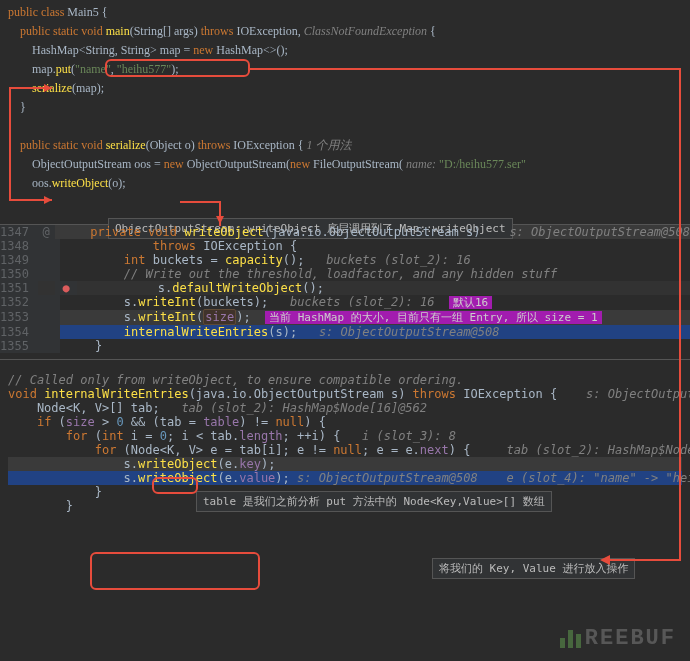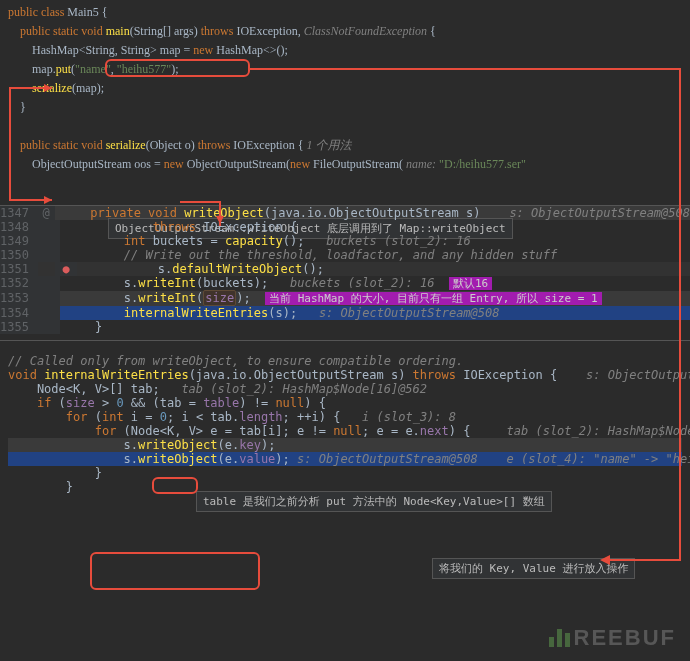--- a/index.html
+++ b/index.html
@@ -69,21 +69,21 @@
   pointer-events: none;
 }
 .watermark {
   position: absolute;
   bottom: 10px;
   right: 14px;
   font-size: 22px;
   font-weight: bold;
   color: rgba(200,200,200,0.28);
   letter-spacing: 2px;
-  font-family: Liberation Sans, sans-serif;
+  font-family: Liberation Mono, monospace;
   display: flex;
   align-items: center;
   gap: 4px;
 }
 .wm-bars { display: inline-flex; gap: 3px; align-items: flex-end; }
 .wm-bar { width: 5px; background: rgba(116,194,92,0.4); }
 .tooltip-inline {
   background: #a21caf;
   color: #ccc;
   padding: 0 4px;
@@ -105,20 +105,21 @@
 <div class="code-panel">
 <div class="line"><span class="kw">public</span> <span class="kw">class</span> <span class="cls">Main5</span><span> {</span></div>
 <div class="line">    <span class="kw">public</span> <span class="kw">static</span> <span class="kw">void</span> <span class="fn">main</span><span>(String[] args)</span> <span class="kw">throws</span> <span>IOException</span><span>, </span><span class="comment">ClassNotFoundException</span><span> {</span></div>
 <div class="line">        <span>HashMap&lt;String, String&gt; map = </span><span class="kw">new</span><span> HashMap&lt;&gt;();</span></div>
 <div class="line">        <span>map.</span><span class="fn">put</span><span>(</span><span class="str">"name"</span><span>, </span><span class="str">"heihu577"</span><span>);</span></div>
 <div class="line">        <span class="fn">serialize</span><span>(map);</span></div>
 <div class="line">    <span>}</span></div>
 <div class="line"> </div>
 <div class="line">    <span class="kw">public</span> <span class="kw">static</span> <span class="kw">void</span> <span class="fn">serialize</span><span>(Object o)</span> <span class="kw">throws</span> <span>IOException</span><span> { </span><span class="comment">1 个用法</span></div>
 <div class="line">        <span>ObjectOutputStream oos = </span><span class="kw">new</span><span> ObjectOutputStream(</span><span class="kw">new</span><span> FileOutputStream(</span><span class="comment"> name: </span><span class="str">"D:/heihu577.ser"</span></div>
+<div class="line">        <span>oos.</span><span class="fn">writeObject</span><span>(o);</span></div>
 </div>
 
 <div class="annot-pop" style="top:218px; left:108px;"><span>ObjectOutputStream::writeObject 底层调用到了 Map::writeObject</span></div>
 
 <div class="panel2" style="margin-top:28px;" id="midpanel">
     <div class="gline hl-mid">
       <span class="bg-gutter">1347</span>
       <span class="gutter-sym">@</span>
       <span class="gtxt line">    <span class="kw">private</span> <span class="kw">void</span> <span class="fn">writeObject</span>(java.io.ObjectOutputStream s)    <span class="comment">s: ObjectOutputStream@508</span></span>
     </div>

